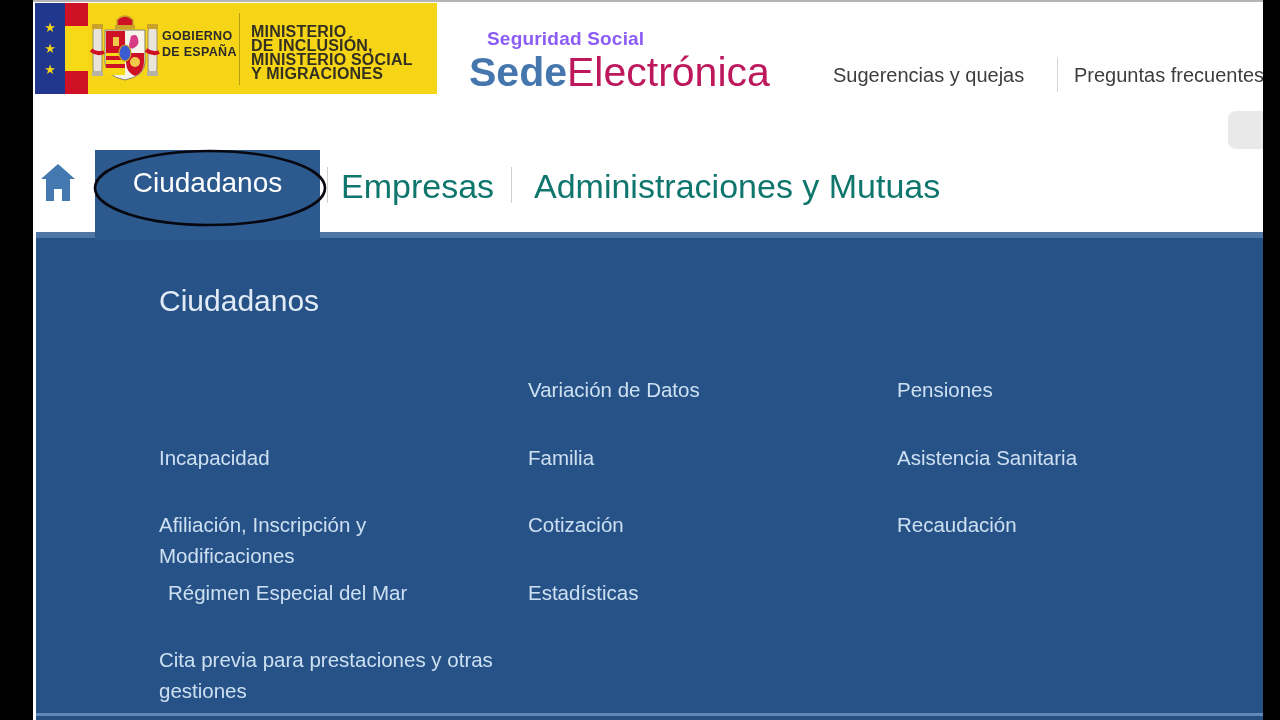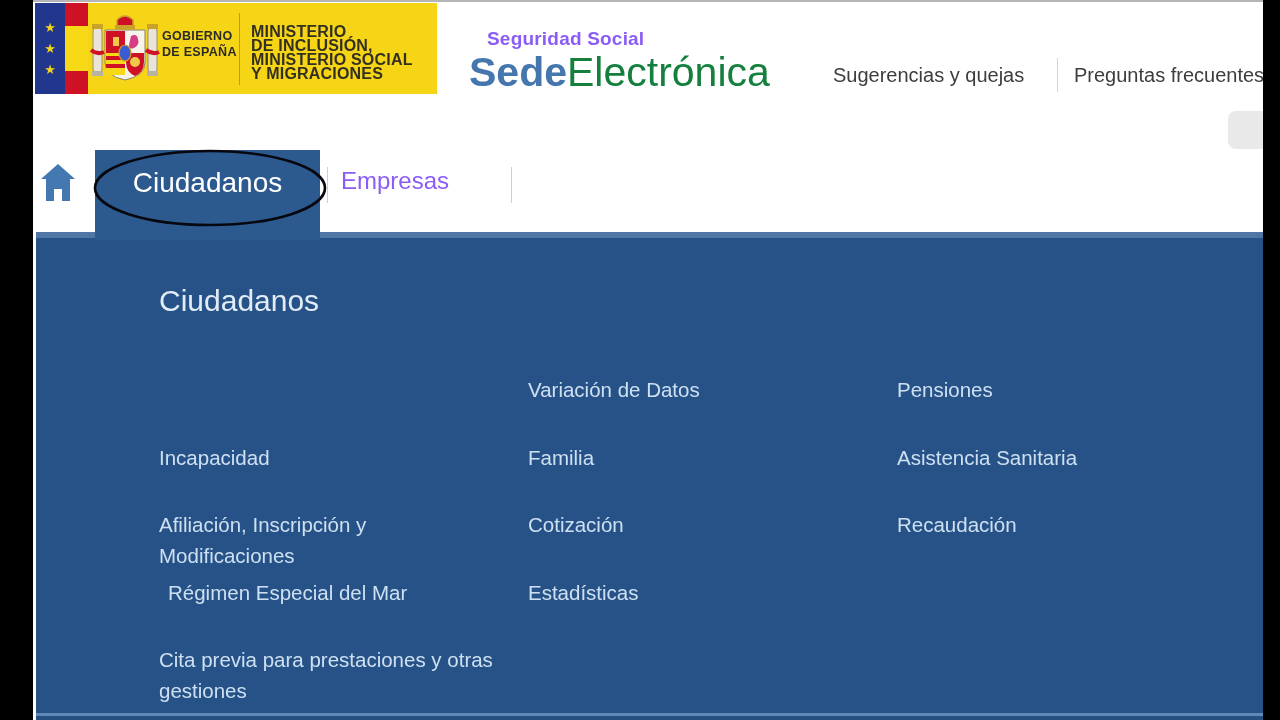--- a/index.html
+++ b/index.html
@@ -24,32 +24,32 @@
   .coa { position:absolute; left:55px; top:7px; }
   .gob-text { position:absolute; left:127px; top:25px; color:#2b2b2b; font-weight:bold; font-size:12.5px; line-height:16px; letter-spacing:0.3px; }
   .gov-divider { position:absolute; left:204px; top:10px; width:1px; height:72px; background:rgba(60,60,0,0.35); }
   .min-text { position:absolute; left:216px; top:22px; color:#333022; font-weight:bold; font-size:16px; line-height:14px; letter-spacing:0.2px; }
 
   
   #site-logo { position:absolute; left:436px; top:28px; }
   .pretitle { color:#8b5cf6; font-size:19px; font-weight:bold; letter-spacing:0.2px; padding-left:18px; }
   .sede-line { font-size:41px; line-height:42px; margin-top:1px; }
   .sede-bold { color:#4577ae; font-weight:bold; }
-  .sede-light { color:#15803d; font-weight:normal; }
+  .sede-light { color:#be185d; font-weight:normal; }
 
   
   .hdr-link { position:absolute; top:64px; font-size:20px; color:#3d3d3d; white-space:nowrap; cursor:pointer; }
   #hdr-sep { position:absolute; left:1024px; top:58px; width:1px; height:34px; background:#d4d4d4; }
   #hdr-btn { position:absolute; left:1195px; top:111px; width:52px; height:38px; background:#e9e9e9; border-radius:8px; z-index:1; }
 
   
   #nav { position:absolute; left:0; top:150px; width:1230px; height:90px; }
   #home-btn { position:absolute; left:7px; top:13px; width:36px; height:38px; cursor:pointer; }
   .tab-active { position:absolute; left:62px; top:0; width:225px; height:90px; background:#2d5a8e; color:#ffffff; font-size:28px; display:flex; justify-content:center; padding-top:17px; cursor:pointer; z-index:6; }
-  .tab { position:absolute; top:17px; font-size:24px; color:#8b5cf6; white-space:nowrap; cursor:pointer; }
+  .tab { position:absolute; top:17px; font-size:34px; color:#0f766e; white-space:nowrap; cursor:pointer; }
   .tab-sep { position:absolute; top:17px; width:1px; height:36px; background:#cfcfcf; }
   #annot { position:absolute; left:57px; top:-2px; width:240px; height:82px; z-index:8; pointer-events:none; }
 
   
   #panel-strip { position:absolute; left:3px; top:232px; width:1227px; height:6px; background:#4f76a4; }
   #panel { position:absolute; left:3px; top:238px; width:1227px; height:475px; background:#275287; }
   #panel-bottomline { position:absolute; left:3px; top:713px; width:1227px; height:3px; background:#6189b5; }
   #panel-tail { position:absolute; left:3px; top:716px; width:1227px; height:4px; background:#265081; }
   .panel-title { position:absolute; left:123px; top:46px; color:#e2ecf6; font-size:30px; }
   .menu-item { position:absolute; display:block; color:#cde0f2; font-size:20.5px; line-height:31px; max-width:345px; text-decoration:none; cursor:pointer; }
@@ -128,20 +128,21 @@
       <svg id="home-btn" viewBox="0 0 36 38">
         <path d="M18 1 L35 16 L30 16 L30 38 L22 38 L22 26 L14 26 L14 38 L6 38 L6 16 L1 16 Z" fill="#4478b0"></path>
       </svg>
       <div class="tab-active">Ciudadanos</div>
       <svg id="annot" viewBox="0 0 240 82">
         <ellipse cx="120" cy="40" rx="115" ry="37" fill="none" stroke="#07070f" stroke-width="2.6"></ellipse>
       </svg>
       <div class="tab-sep" style="left:294px;"></div>
       <div class="tab" style="left:308px;">Empresas</div>
       <div class="tab-sep" style="left:478px;"></div>
+      <div class="tab" style="left:501px;">Administraciones y Mutuas</div>
     </div>
 
     <div id="panel-strip"></div>
     <div id="panel">
       <div class="panel-title">Ciudadanos</div>
         <a class="menu-item" style="left: 123px; top: 204px;">Incapacidad</a>
         <a class="menu-item" style="left: 123px; top: 271px;">Afiliación, Inscripción y Modificaciones</a>
         <a class="menu-item" style="left: 132px; top: 339px;">Régimen Especial del Mar</a>
         <a class="menu-item" style="left: 123px; top: 406px;">Cita previa para prestaciones y otras gestiones</a>
         <a class="menu-item" style="left: 492px; top: 136px;">Variación de Datos</a>

